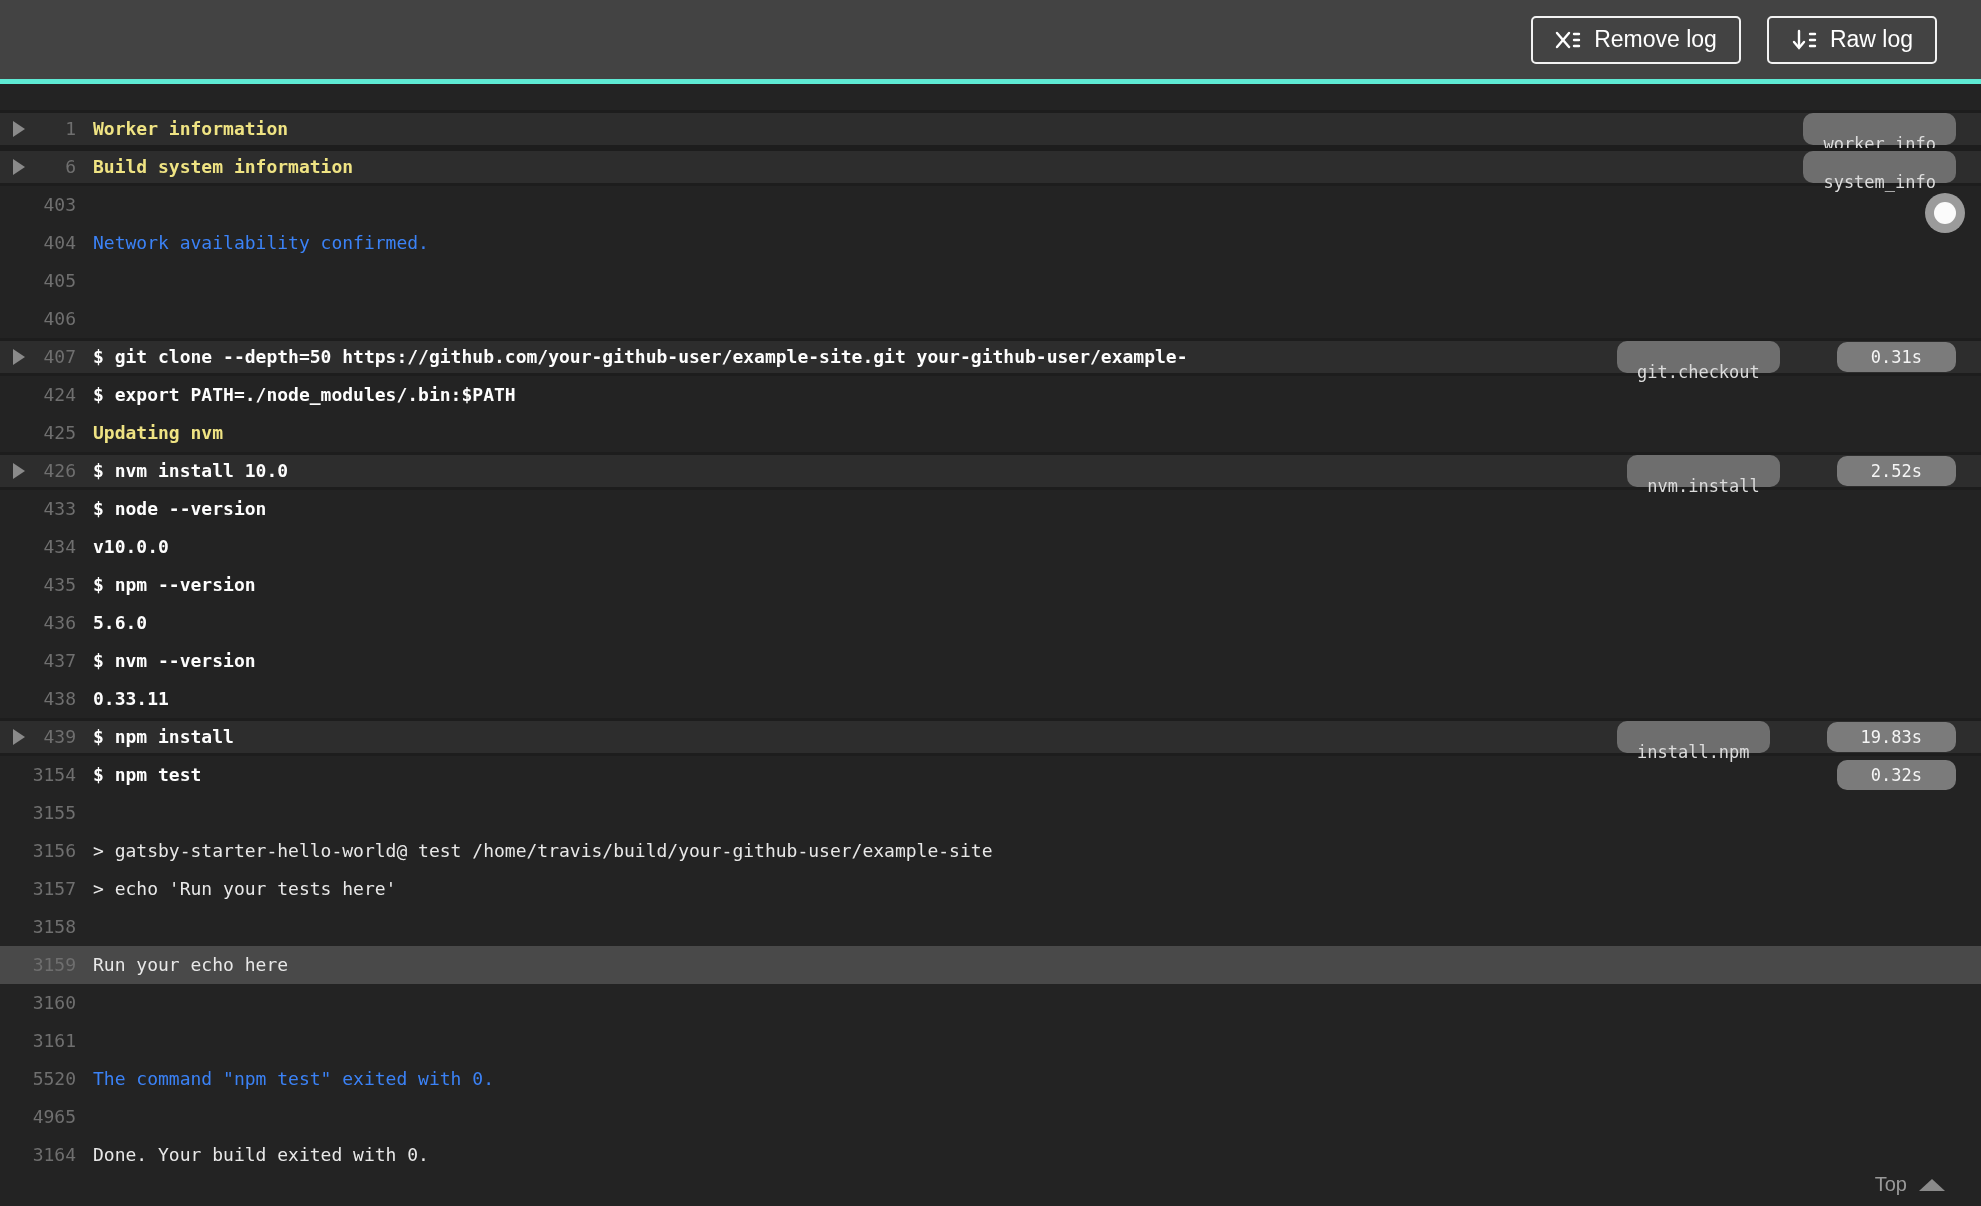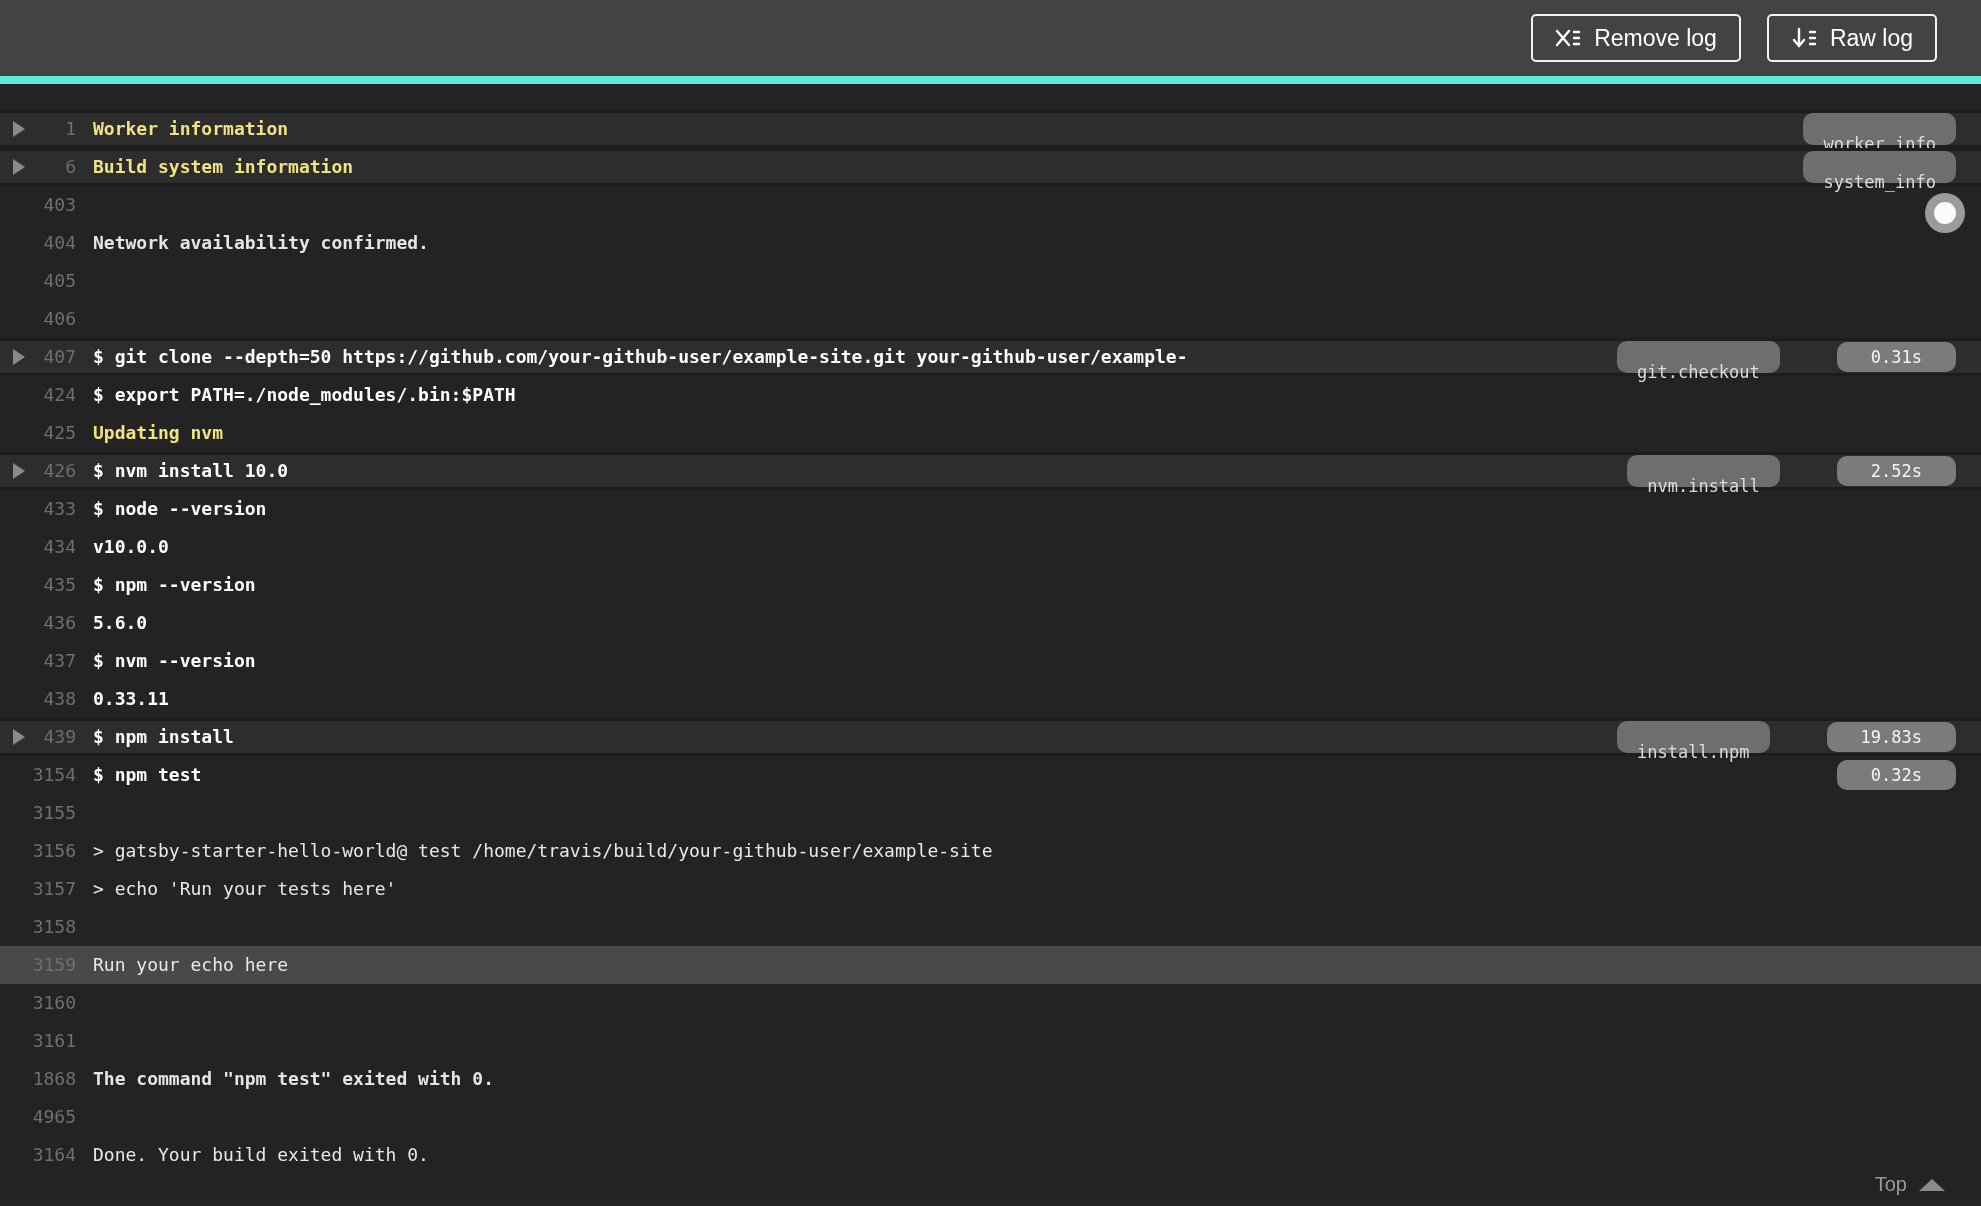--- a/index.html
+++ b/index.html
@@ -6,21 +6,21 @@
   html, body { width: 1981px; height: 1206px; overflow: hidden; }
   body {
     background: #232323;
     font-family: "DejaVu Sans Mono", monospace;
   }
 
   
   .toolbar {
     height: 84px;
     background: #434343;
-    border-bottom: 8px solid #5eead4;
+    border-bottom: 5px solid #5eead4;
     display: flex;
     align-items: center;
     justify-content: flex-end;
     padding-right: 44px;
     gap: 26px;
   }
   .tbtn {
     display: flex;
     align-items: center;
     gap: 13px;
@@ -74,21 +74,21 @@
     left: 0;
     top: 0;
     width: 76px;
     text-align: right;
     color: #6f6f6f;
     text-decoration: none;
     cursor: pointer;
   }
   .content { color: #e8e8e8; }
   .content.title   { color: #efe383; font-weight: bold; }
-  .content.success { color: #e5e5e5; font-weight: bold; }
+  .content.success { color: #3b82f6; font-weight: normal; }
   .content.command { color: #fdfdfd; font-weight: bold; }
   .content.strong  { color: #fdfdfd; font-weight: bold; }
 
   .badges {
     position: absolute;
     right: 25px;
     top: 50%;
     margin-top: -15px;
     height: 30px;
     display: flex;
@@ -209,21 +209,21 @@
       <div class="row"><a class="lnum">438</a><span class="content strong">0.33.11</span></div>
       <div class="row fold"><span class="arrow"></span><a class="lnum">439</a><span class="content command">$ npm install</span><span class="badges"><span class="pill tag">install.npm</span><span class="pill time">19.83s</span></span></div>
       <div class="row"><a class="lnum">3154</a><span class="content command">$ npm test</span><span class="badges"><span class="pill time">0.32s</span></span></div>
       <div class="row"><a class="lnum">3155</a><span class="content output"></span></div>
       <div class="row"><a class="lnum">3156</a><span class="content output">&gt; gatsby-starter-hello-world@ test /home/travis/build/your-github-user/example-site</span></div>
       <div class="row"><a class="lnum">3157</a><span class="content output">&gt; echo 'Run your tests here'</span></div>
       <div class="row"><a class="lnum">3158</a><span class="content output"></span></div>
       <div class="row selected"><a class="lnum">3159</a><span class="content output">Run your echo here</span></div>
       <div class="row"><a class="lnum">3160</a><span class="content output"></span></div>
       <div class="row"><a class="lnum">3161</a><span class="content output"></span></div>
-      <div class="row"><a class="lnum">1868</a><span class="content success">The command "npm test" exited with 0.</span></div>
+      <div class="row"><a class="lnum">5520</a><span class="content success">The command "npm test" exited with 0.</span></div>
       <div class="row"><a class="lnum">4965</a><span class="content output"></span></div>
       <div class="row"><a class="lnum">3164</a><span class="content output">Done. Your build exited with 0.</span></div>
     </div>
   <div class="knob">
     <div class="dot"></div>
   </div>
   <a class="top-link">
     <span>Top</span>
     <span class="top-caret"></span>
   </a>

